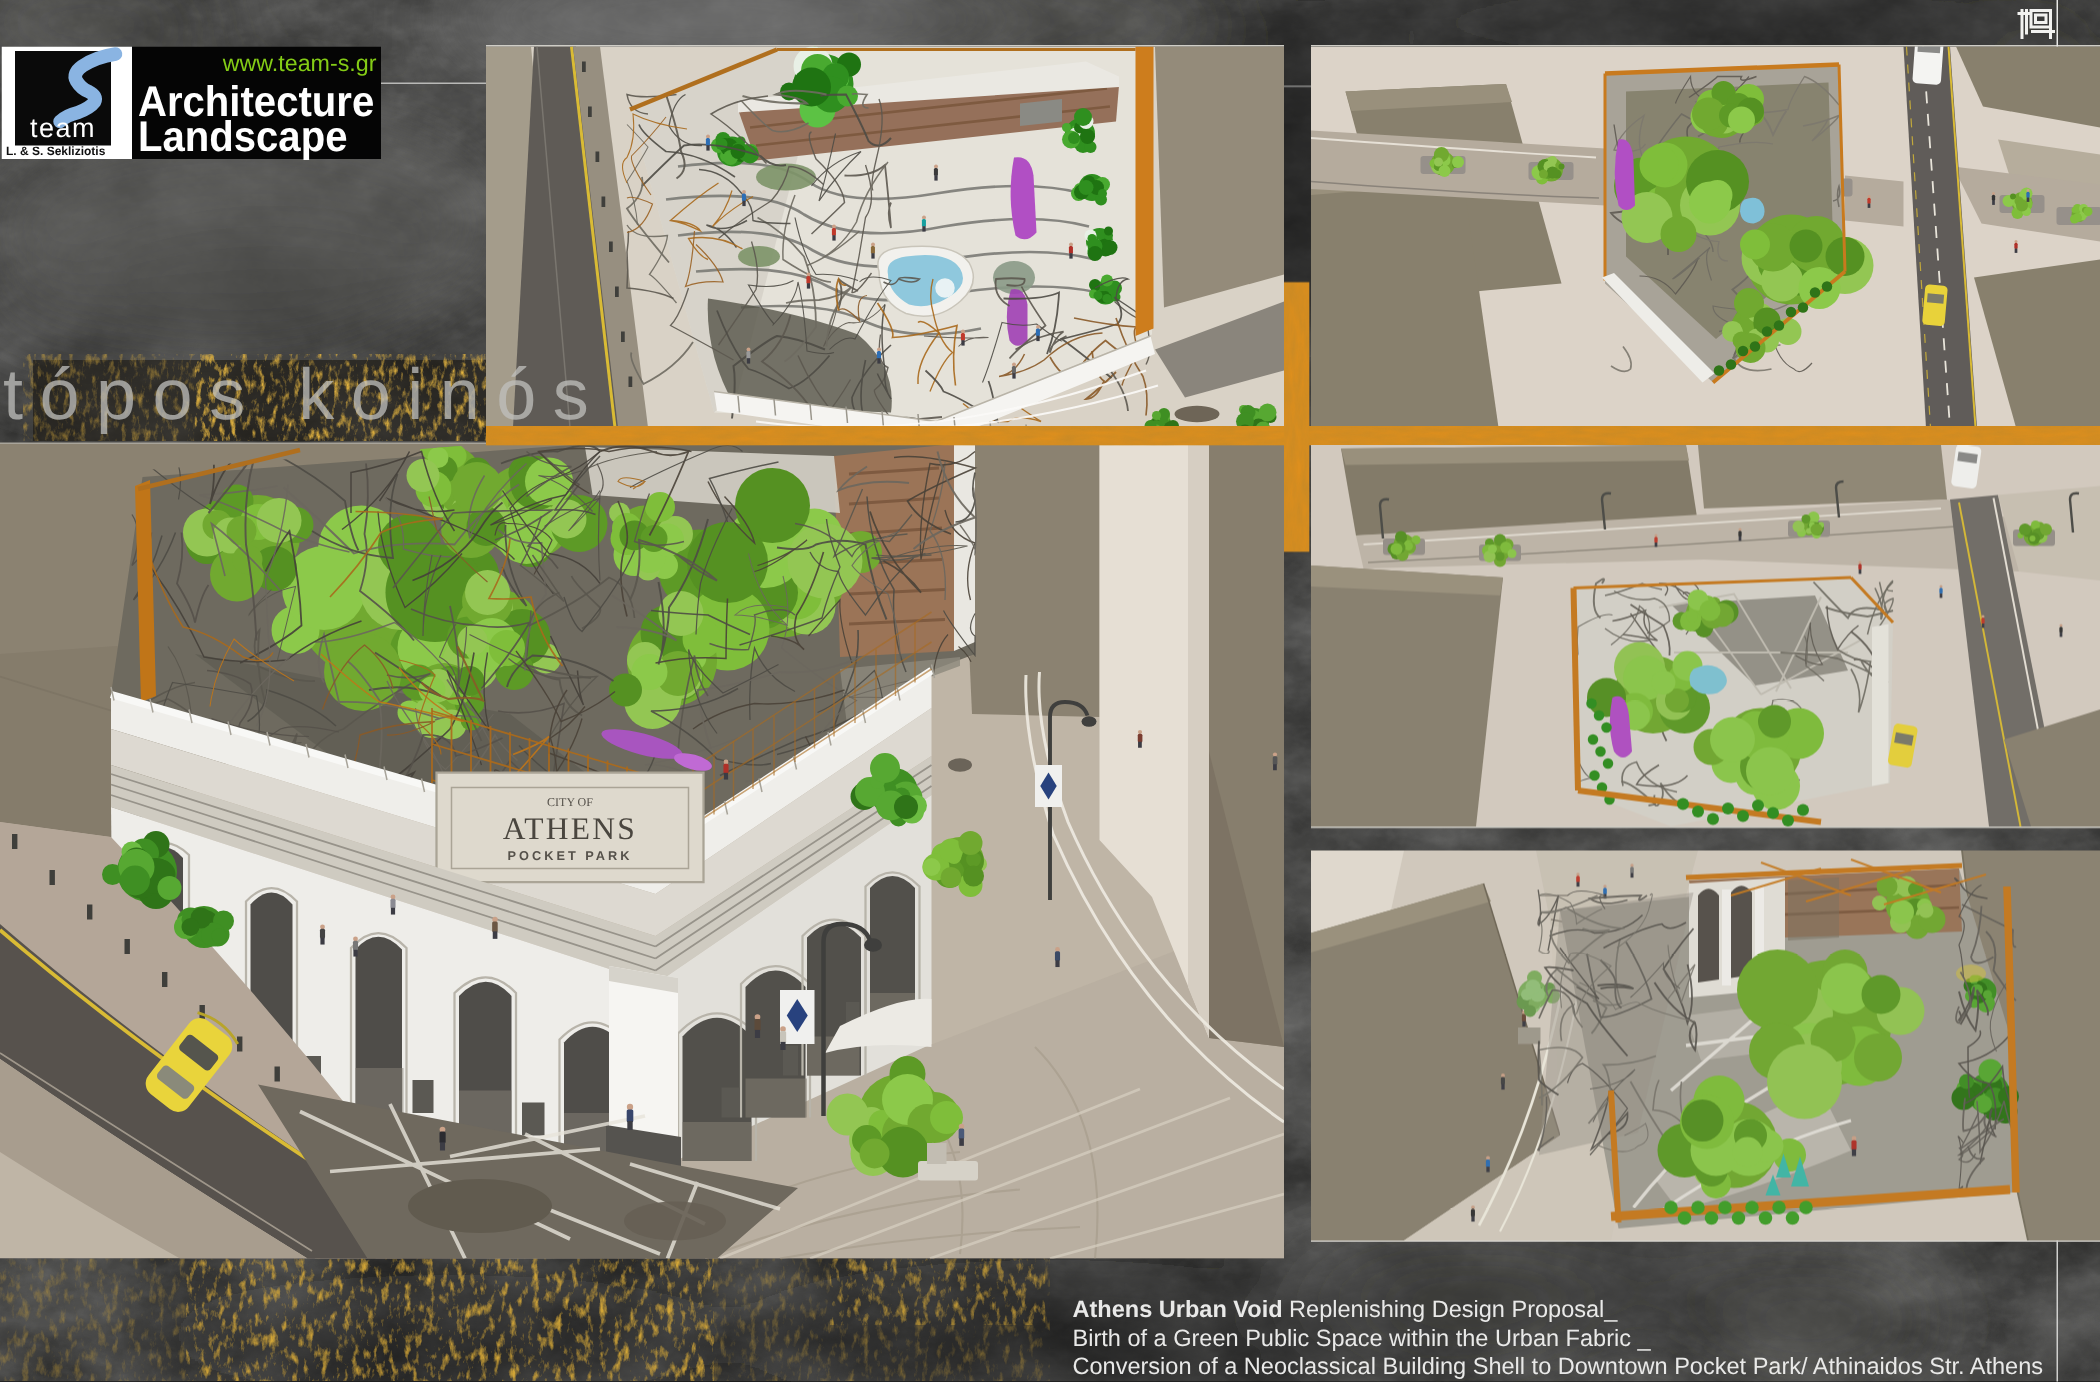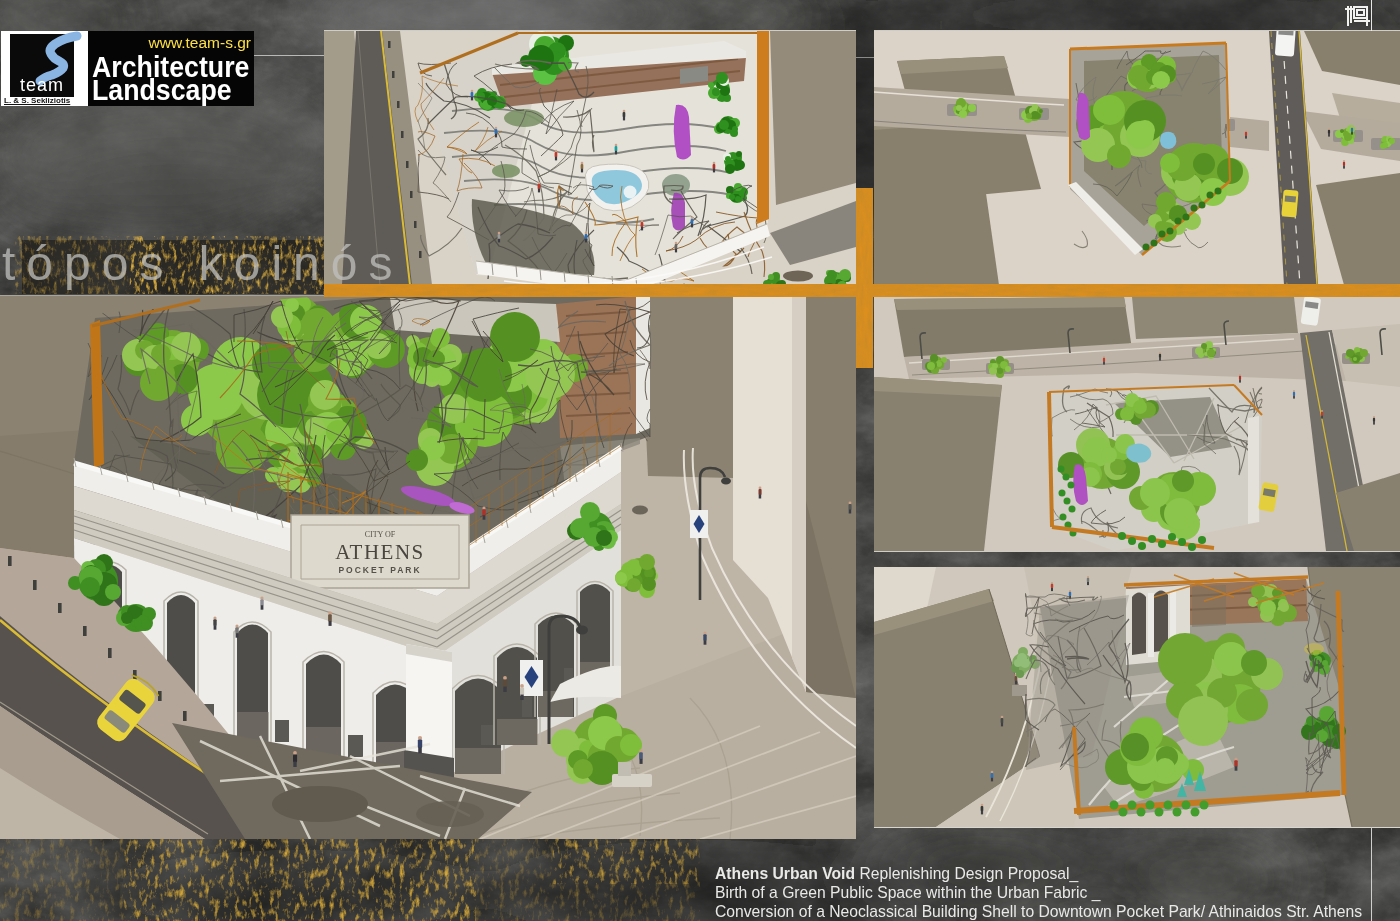--- a/index.html
+++ b/index.html
@@ -1877,25 +1877,25 @@
 </svg>
 
 <div class="abs" style="left:1px;top:31px;width:87px;height:75px;background:#fff;"></div>
 
 <svg class="abs" style="left:1px;top:31px" width="87" height="75" viewBox="0 0 87 75">
 <rect x="9" y="3" width="64" height="63" fill="#0a0a0a"></rect>
 <path d="M76,5 Q63,7 54,13 Q47,18 50,23 Q53,28 58,30 Q64,33 62,37 Q59,41 51,44 Q43,46 39,50" fill="none" stroke="#8ab4e2" stroke-width="9" stroke-linecap="round"></path>
 <text x="41" y="60" font-size="18" text-anchor="middle" fill="#fff" font-family="Liberation Sans,sans-serif" letter-spacing="1">team</text>
 </svg>
 
-<div class="abs" style="left:4px;top:96px;width:84px;font-size:8px;font-weight:bold;color:#111;text-decoration:underline;">L. &amp; S. Sekliziotis</div>
+<div class="abs" style="left:4px;top:96px;width:84px;font-size:8px;font-weight:bold;color:#111;">L. &amp; S. Sekliziotis</div>
 
 <div class="abs" style="left:88px;top:31px;width:166px;height:75px;background:#050505;"></div>
 
-<div class="abs" style="left:88px;top:34px;width:163px;text-align:right;font-size:15.5px;color:#fde047;">www.team-s.gr</div>
+<div class="abs" style="left:88px;top:34px;width:163px;text-align:right;font-size:15.5px;color:#84cc16;">www.team-s.gr</div>
 
 <div class="abs" style="left:92px;top:57px;width:170px;font-size:27px;line-height:21.5px;font-weight:bold;color:#fff;letter-spacing:0px;transform:scale(0.99,1.06);transform-origin:0 0;">Architecture<br>Landscape</div>
 
 <div class="abs" style="left:254px;top:55px;width:70px;height:1px;background:#b9b9b7;"></div>
 <div class="abs" style="left:856px;top:57px;width:18px;height:1px;background:#8a8a88;"></div>
 
 <div class="abs" style="left:2px;top:236px;font-size:48px;letter-spacing:11px;color:#c0c0be;opacity:0.75;">tópos koinós</div>
 
 <svg class="abs" style="left:1344;top:4" width="28" height="26" viewBox="0 0 28 26">
 <g stroke="#f2f2f0" stroke-width="2" fill="none">

